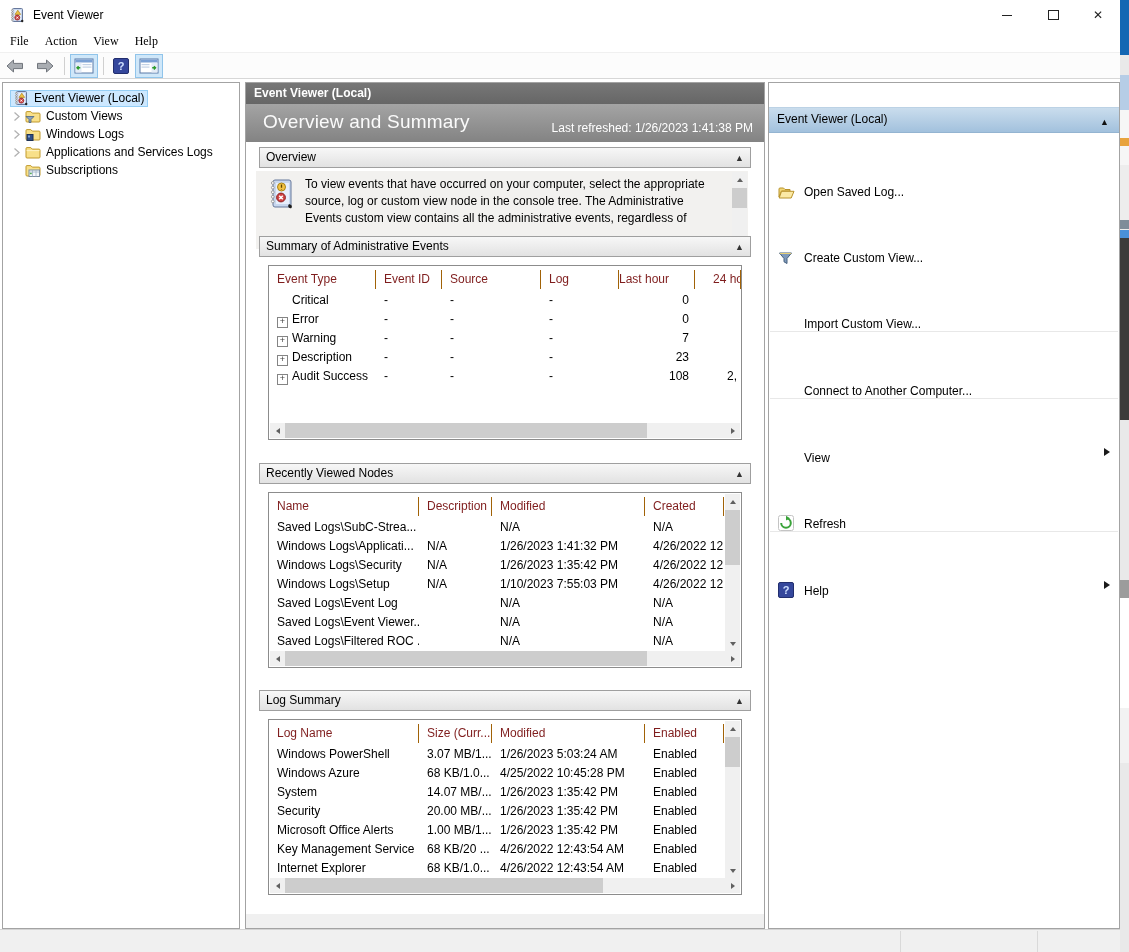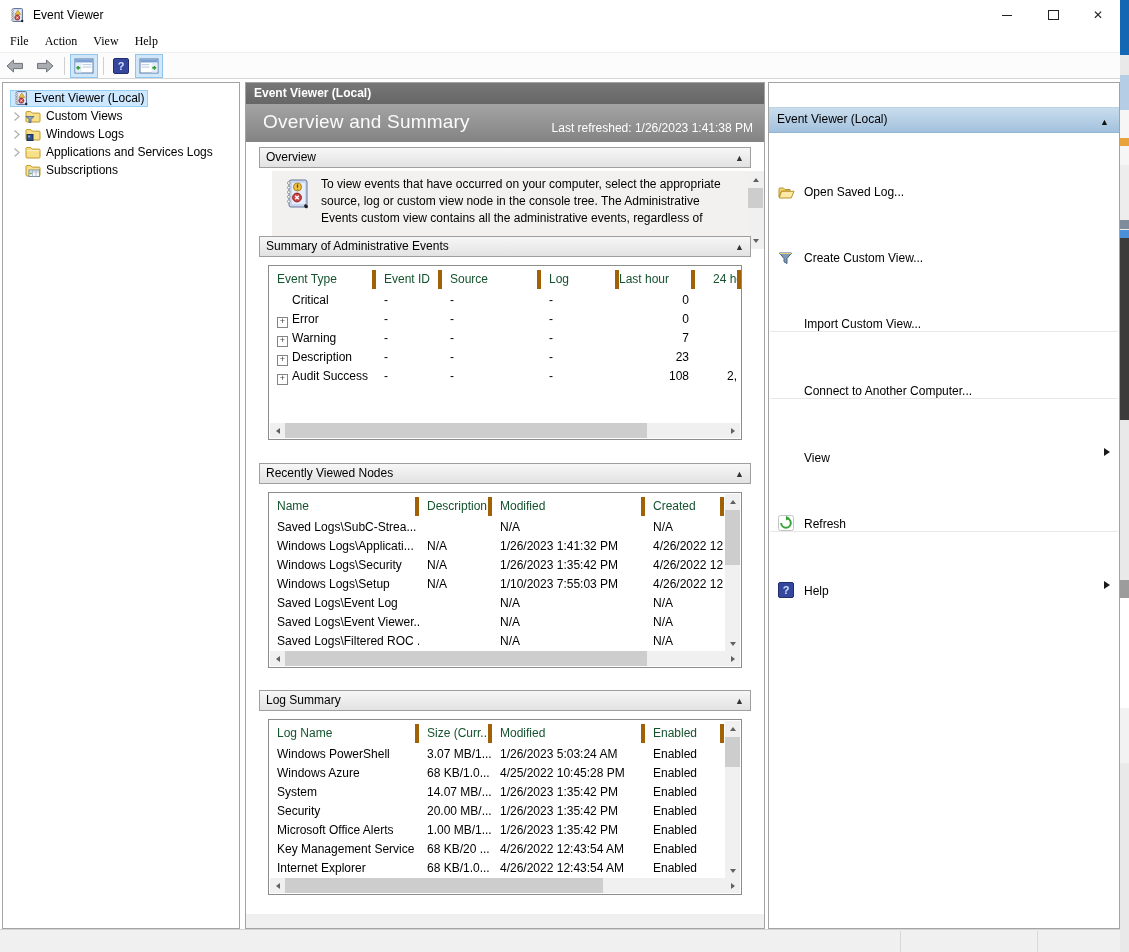--- a/index.html
+++ b/index.html
@@ -40,27 +40,27 @@
   
   .mmc-header{position:absolute;left:0;top:0;right:0;height:21px;background:linear-gradient(#777,#666);color:#fff;font-weight:bold;line-height:21px;padding-left:8px;}
   .banner{position:absolute;left:0;top:21px;right:0;height:38px;background:linear-gradient(#a4a4a4,#838383);}
   .banner .btitle{position:absolute;left:17px;top:7px;font-size:19px;font-weight:300;color:#fbfbfb;letter-spacing:.2px;}
   .banner .brefresh{position:absolute;right:11px;bottom:7px;font-size:12px;color:#fff;}
   .ccontent{position:absolute;left:0;top:59px;right:0;bottom:14px;background:#fff;}
   .cbottomstrip{position:absolute;left:0;right:0;bottom:0;height:14px;background:#f0f0f0;}
   .sec-header{position:absolute;left:13px;width:492px;height:21px;box-sizing:border-box;
     background:linear-gradient(#f7f7f7,#e2e2e2);border:1px solid #9f9f9f;line-height:19px;padding-left:6px;color:#000;}
   .sec-collapse{position:absolute;right:6px;top:1px;font-size:9px;color:#333;}
-  .overview-box{position:absolute;left:26px;top:88px;width:492px;height:78px;background:#f2f1ef;}
+  .overview-box{position:absolute;left:10px;top:88px;width:492px;height:78px;background:#f2f1ef;}
   .overview-box .ovicon{position:absolute;left:11px;top:7px;}
   .overview-box .ovtext{position:absolute;left:49px;top:5px;width:410px;line-height:17px;color:#000;}
   
   .lv{position:absolute;left:22px;width:474px;background:#fff;border:1px solid #8c8c8c;box-sizing:border-box;overflow:hidden;}
   .lv-header{display:flex;height:23px;align-items:center;margin-top:2px;}
-  .lv-hcell{box-sizing:border-box;padding:0 0 0 8px;border-right:4px solid #a16207;height:19px;line-height:19px;overflow:hidden;white-space:nowrap;color:#14532d;}
+  .lv-hcell{box-sizing:border-box;padding:0 0 0 8px;border-right:1px solid #a16207;height:19px;line-height:19px;overflow:hidden;white-space:nowrap;color:#7f1d1d;}
   .lv-row{display:flex;height:19px;align-items:center;}
   .lv-cell{box-sizing:border-box;padding-left:8px;height:19px;line-height:19px;overflow:hidden;white-space:nowrap;color:#000;}
   .expbox{display:inline-block;width:9px;height:9px;border:1px solid #848484;line-height:7px;font-size:9px;text-align:center;color:#444;margin-right:4px;vertical-align:-1px;background:#fff;}
   .noexp{display:inline-block;width:15px;}
   
   .hscroll{position:absolute;left:1px;right:1px;bottom:1px;height:15px;background:#f0f0f0;display:flex;align-items:center;}
   .vscroll{position:absolute;right:1px;top:1px;width:15px;background:#f0f0f0;}
   .sb-btn{width:15px;height:15px;flex:0 0 15px;display:flex;align-items:center;justify-content:center;}
   .sb-vbtn{position:absolute;left:0;width:15px;height:15px;display:flex;align-items:center;justify-content:center;}
   .tri{width:0;height:0;}

